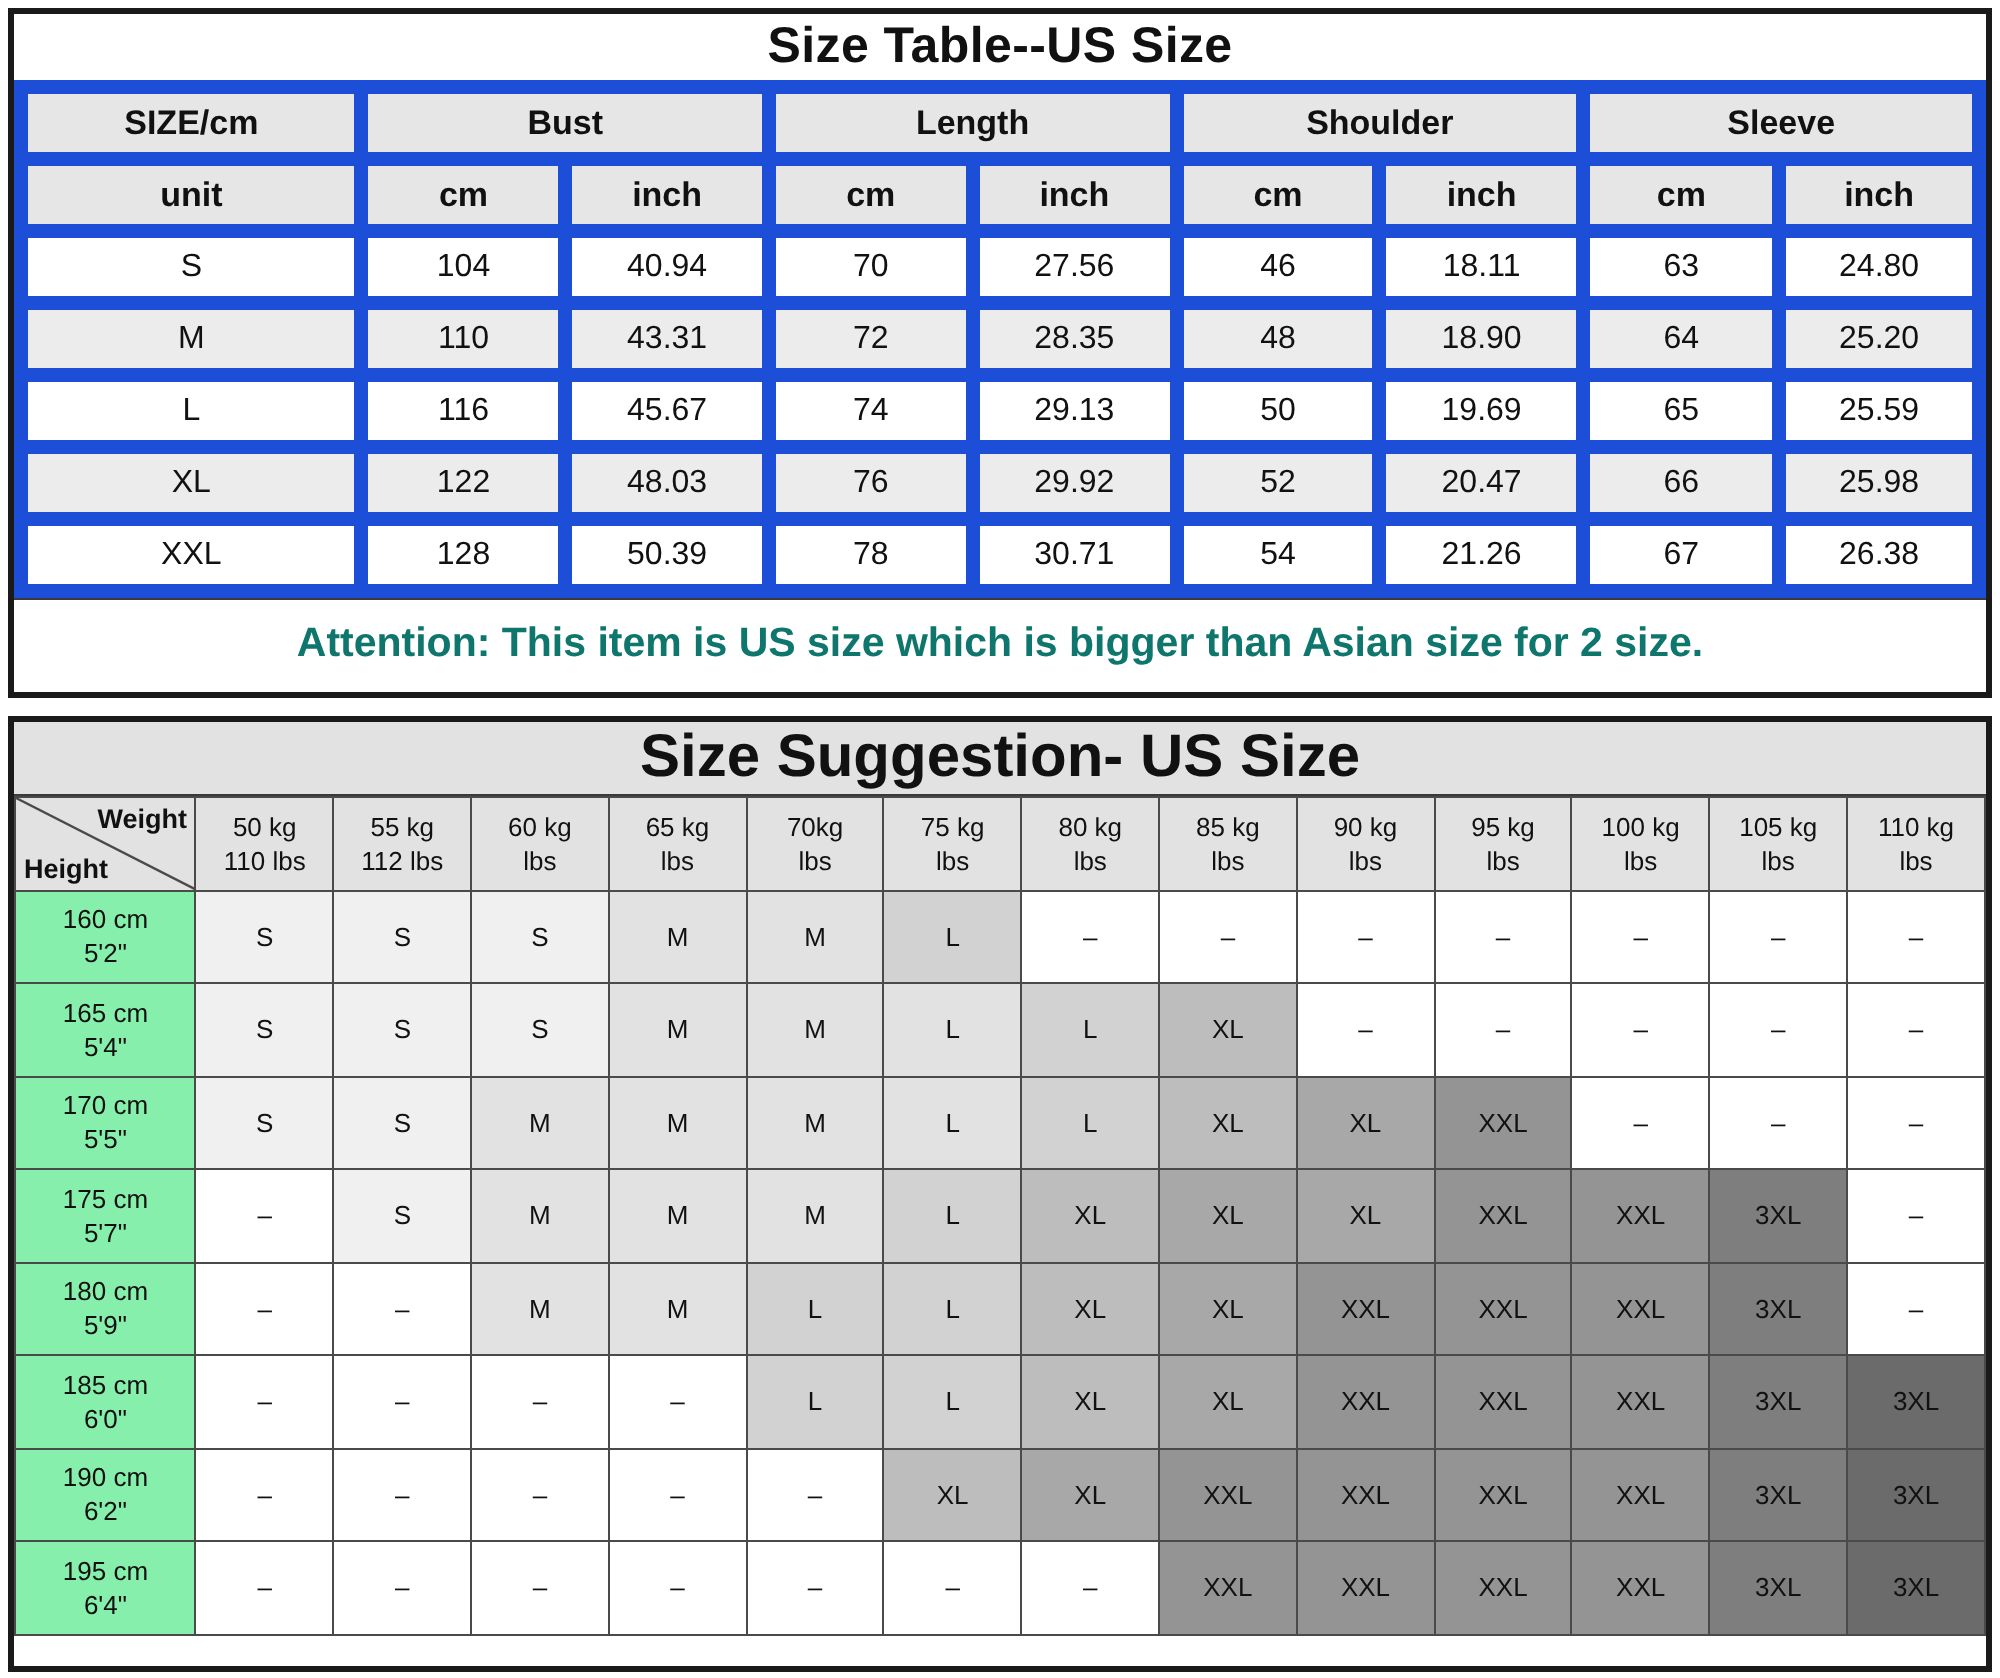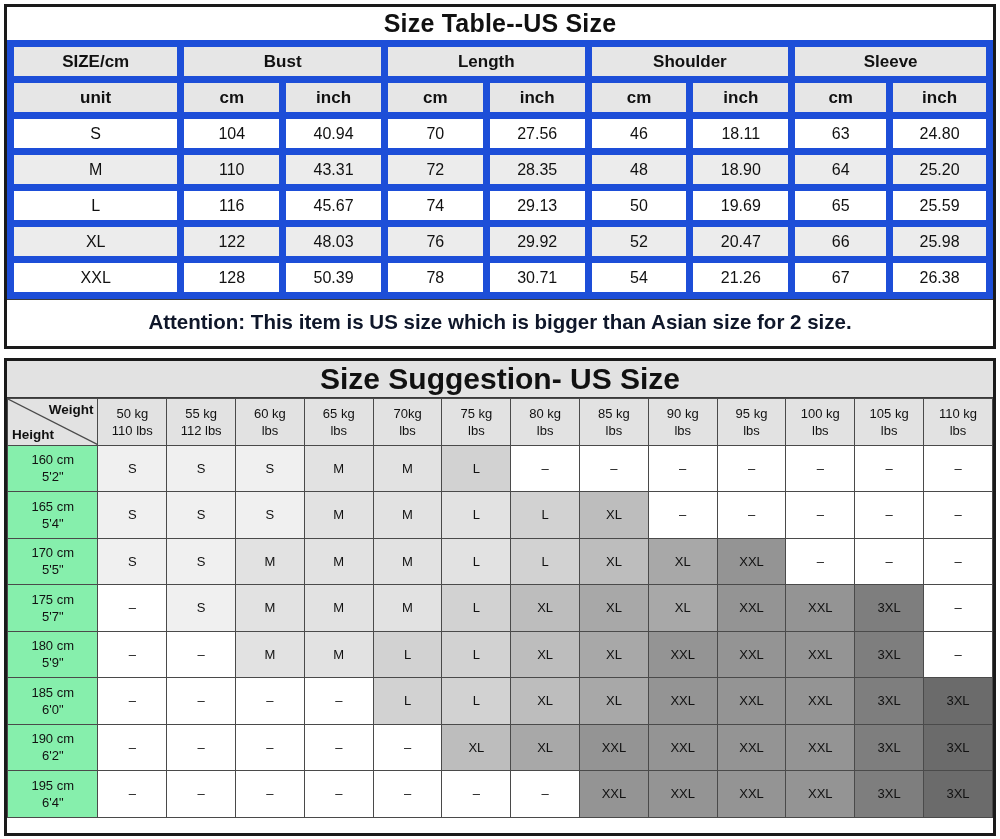--- a/index.html
+++ b/index.html
@@ -70,21 +70,21 @@
   .size-table .data-row td {
     height: 29px;
     font-size: 16px;
   }
   .attention {
     padding: 8px 0 10px 0;
     text-align: center;
     border-top: 1px solid #3a3a3a;
   }
   .attention div {
-    color: #0f172a;
+    color: #0f766e;
     font-weight: bold;
     font-size: 20.5px;
     line-height: 28px;
     white-space: nowrap;
   }
 
   
   .block2 {
     margin-top: 9px;
     height: 478px;

